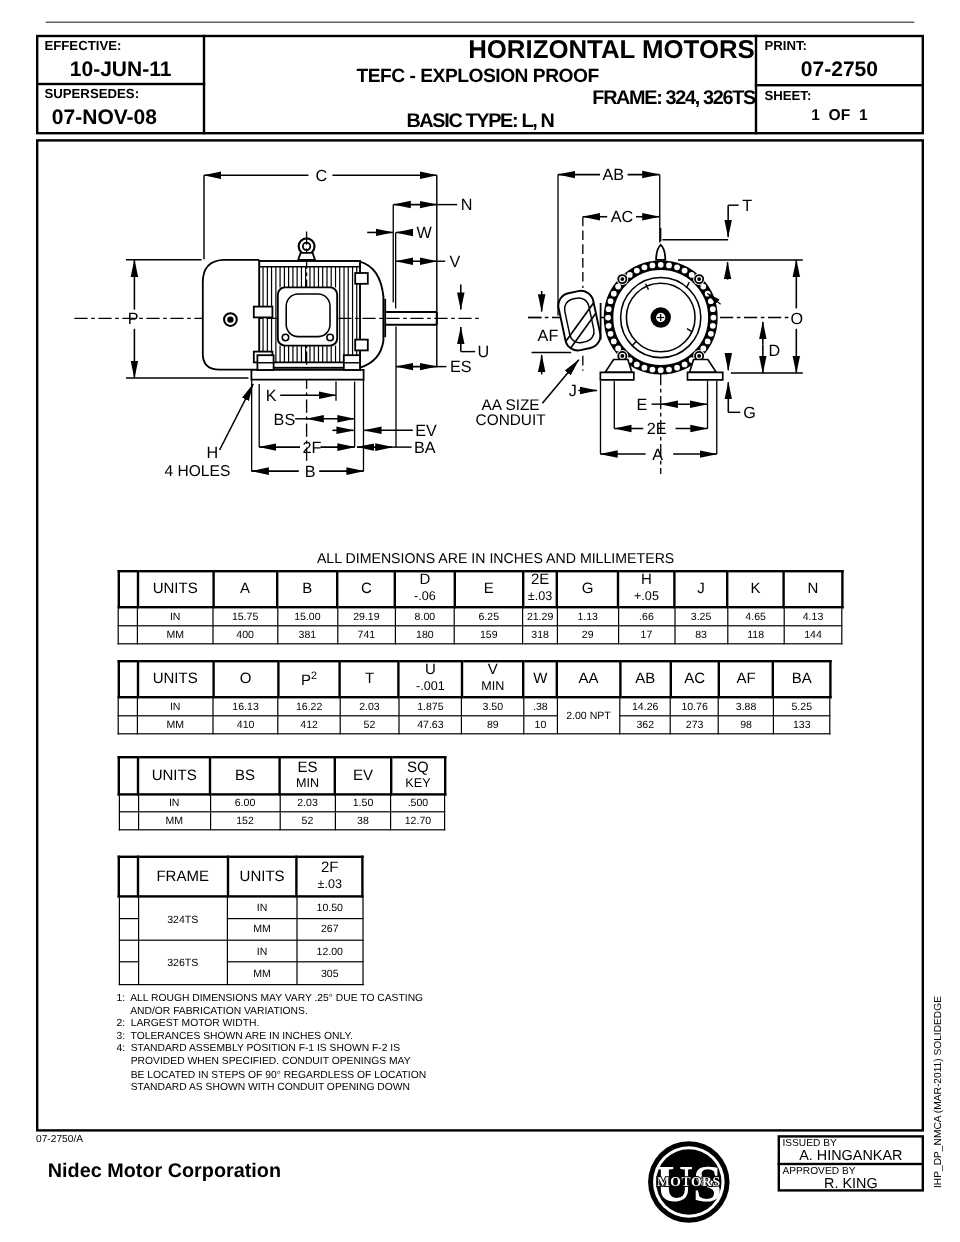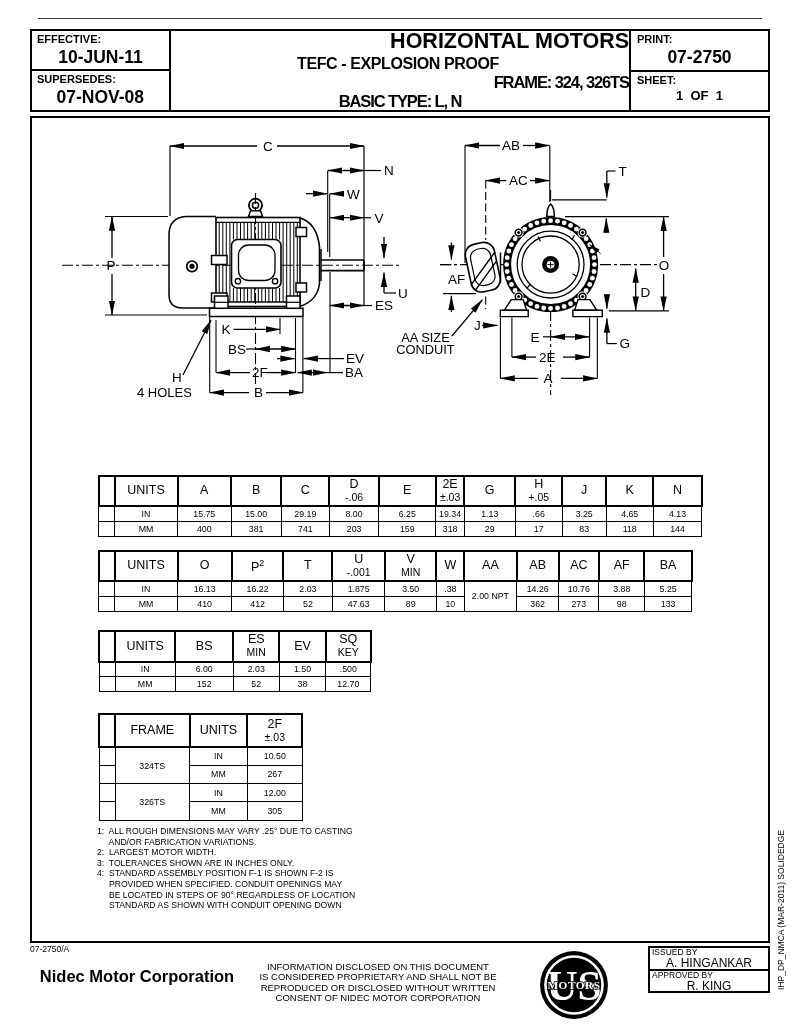--- a/index.html
+++ b/index.html
@@ -20,21 +20,21 @@
 
 <div class="abs b2" style="left:30px; top:29px; width:740px; height:83px;"></div>
 <div class="abs" style="left:30px; top:29px; width:141px; height:83px; border-right:2.5px solid #000;"></div>
 <div class="abs" style="left:629px; top:29px; width:141px; height:83px; border-left:2.5px solid #000;"></div>
 <div class="abs" style="left:30px; top:69px; width:141px; border-top:2.5px solid #000;"></div>
 <div class="abs" style="left:629px; top:70px; width:141px; border-top:2.5px solid #000;"></div>
 
 <div class="abs" style="left:37px; top:33px; font-size:11px; font-weight:bold;">EFFECTIVE:</div>
 <div class="abs" style="left:30px; top:46.5px; width:141px; text-align:center; font-size:17.5px; font-weight:bold;">10-JUN-11</div>
 <div class="abs" style="left:37px; top:73px; font-size:11px; font-weight:bold;">SUPERSEDES:</div>
-<div class="abs" style="left:30px; top:87px; width:114px; text-align:right; font-size:17.5px; font-weight:bold;">07-NOV-08</div>
+<div class="abs" style="left:30px; top:87px; width:114px; text-align:center; font-size:17.5px; font-weight:bold;">07-NOV-08</div>
 
 <div class="abs" style="left:637px; top:33px; font-size:11px; font-weight:bold;">PRINT:</div>
 <div class="abs" style="left:629px; top:46.5px; width:141px; text-align:center; font-size:17.5px; font-weight:bold;">07-2750</div>
 <div class="abs" style="left:637px; top:74px; font-size:11px; font-weight:bold;">SHEET:</div>
 <div class="abs" style="left:629px; top:88px; width:141px; text-align:center; font-size:13px; font-weight:bold;">1&nbsp; OF&nbsp; 1</div>
 
 <div class="abs" style="left:171px; top:0; width:458px; font-weight:bold;">
   <div class="abs" style="left:0; top:28.5px; width:458px; text-align:right; font-size:21.5px;">HORIZONTAL MOTORS</div>
   <div class="abs" style="left:0; top:54.5px; width:454px; text-align:center; font-size:16px; letter-spacing:-0.4px;">TEFC - EXPLOSION PROOF</div>
   <div class="abs" style="left:0; top:72.5px; width:458px; text-align:right; font-size:16.5px; letter-spacing:-1.1px;">FRAME: 324, 326TS</div>
@@ -302,20 +302,21 @@
 <text x="448" y="283.8" font-size="13.5">AF</text>
 <line x1="443" y1="293.7" x2="476" y2="293.7" stroke="#000" stroke-width="1.2"></line>
 <line x1="440" y1="264.6" x2="451.4" y2="264.6" stroke="#000" stroke-width="1.1"></line>
 <text x="425.5" y="341.8" font-size="12.8" text-anchor="middle">AA SIZE</text>
 <text x="425.5" y="354.3" font-size="12.8" text-anchor="middle">CONDUIT</text>
 <line x1="452" y1="336" x2="482.3" y2="299.8" stroke="#000" stroke-width="1.3" marker-end="url(#ah)"></line>
 <line x1="600.5" y1="253.5" x2="589.5" y2="244.5" stroke="#000" stroke-width="1.0" marker-end="url(#ah)"></line>
 </g>
     </svg>
 
+<div class="abs" style="left:118px; top:457.5px; width:590px; text-align:center; font-size:11.8px;">ALL DIMENSIONS ARE IN INCHES AND MILLIMETERS</div>
 
 <table class="abs" style="left:97.5px; top:474.5px; table-layout:fixed;">
       <colgroup>
         <col style="width:16px">
         <col style="width:63px">
         <col style="width:53.5px">
         <col style="width:50.3px">
         <col style="width:48.1px">
         <col style="width:49.4px">
         <col style="width:57px">
@@ -343,34 +344,34 @@
           <td>N</td>
         </tr>
 <tr class="vals" style="height:15px;">
           <td></td>
           <td>IN</td>
           <td>15.75</td>
           <td>15.00</td>
           <td>29.19</td>
           <td>8.00</td>
           <td>6.25</td>
-          <td>19.34</td>
+          <td>21.29</td>
           <td>1.13</td>
           <td>.66</td>
           <td>3.25</td>
           <td>4.65</td>
           <td>4.13</td>
         </tr>
 <tr class="vals" style="height:15px;">
           <td></td>
           <td>MM</td>
           <td>400</td>
           <td>381</td>
           <td>741</td>
-          <td>203</td>
+          <td>180</td>
           <td>159</td>
           <td>318</td>
           <td>29</td>
           <td>17</td>
           <td>83</td>
           <td>118</td>
           <td>144</td>
         </tr>
 </tbody>
     </table>
@@ -523,23 +524,20 @@
 <div>4:&nbsp; STANDARD ASSEMBLY POSITION F-1 IS SHOWN F-2 IS</div>
 <div>&nbsp;&nbsp;&nbsp;&nbsp; PROVIDED WHEN SPECIFIED. CONDUIT OPENINGS MAY</div>
 <div>&nbsp;&nbsp;&nbsp;&nbsp; BE LOCATED IN STEPS OF 90° REGARDLESS OF LOCATION</div>
 <div>&nbsp;&nbsp;&nbsp;&nbsp; STANDARD AS SHOWN WITH CONDUIT OPENING DOWN</div>
 </div>
 
 <div class="abs" style="left:30px; top:944px; font-size:8.5px;">07-2750/A</div>
 <div class="abs" style="left:12px; top:967px; width:250px; text-align:center;">
   <div style="font-size:16.5px; font-weight:bold; line-height:18px;">Nidec Motor Corporation</div>
 </div>
-<div class="abs" style="left:258px; top:961.5px; width:240px; text-align:center; font-size:9.5px; line-height:10.5px;">
-INFORMATION DISCLOSED ON THIS DOCUMENT<br>IS CONSIDERED PROPRIETARY AND SHALL NOT BE<br>REPRODUCED OR DISCLOSED WITHOUT WRITTEN<br>CONSENT OF NIDEC MOTOR CORPORATION
-</div>
 
 <svg class="abs" style="left:537.5px; top:949px;" width="72" height="72" viewBox="0 0 70 70">
   <circle cx="35" cy="35" r="33" fill="#000"></circle>
   <circle cx="35" cy="35" r="29" fill="#fff"></circle>
   <circle cx="35" cy="35" r="26.5" fill="#000"></circle>
   <text x="35" y="50" text-anchor="middle" font-family="Liberation Serif" font-size="42" font-weight="bold" fill="#fff">US</text>
   <text x="35" y="38.5" text-anchor="middle" font-family="Liberation Serif" font-size="11" font-weight="bold" fill="#fff" stroke="#000" stroke-width="1.5" paint-order="stroke" letter-spacing="0.5">MOTORS</text>
 </svg>
 
 <div class="abs" style="left:648px; top:946px; width:122px; height:47px; border:2px solid #000;"></div>

